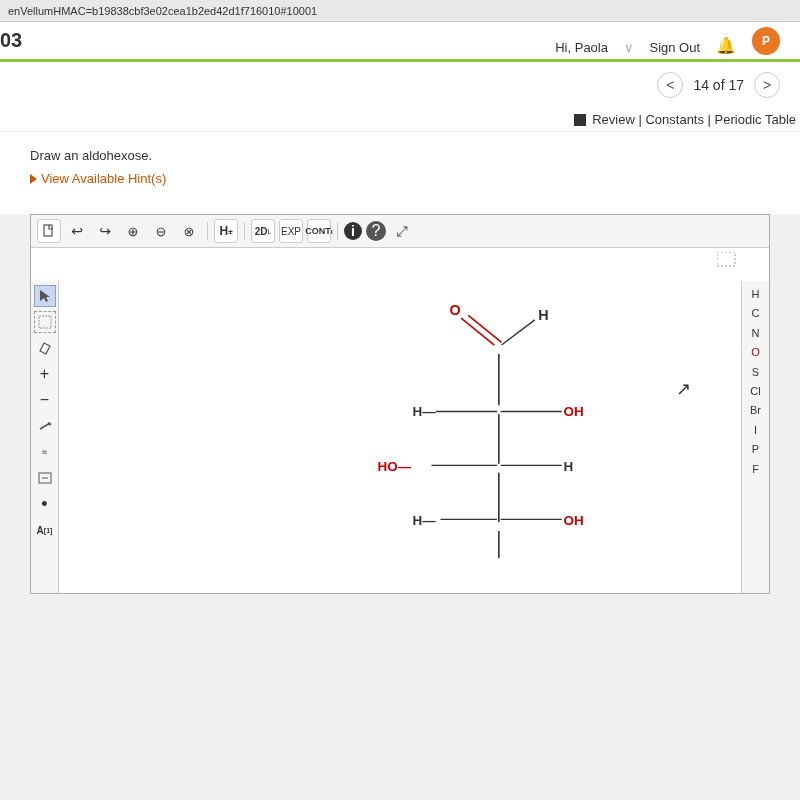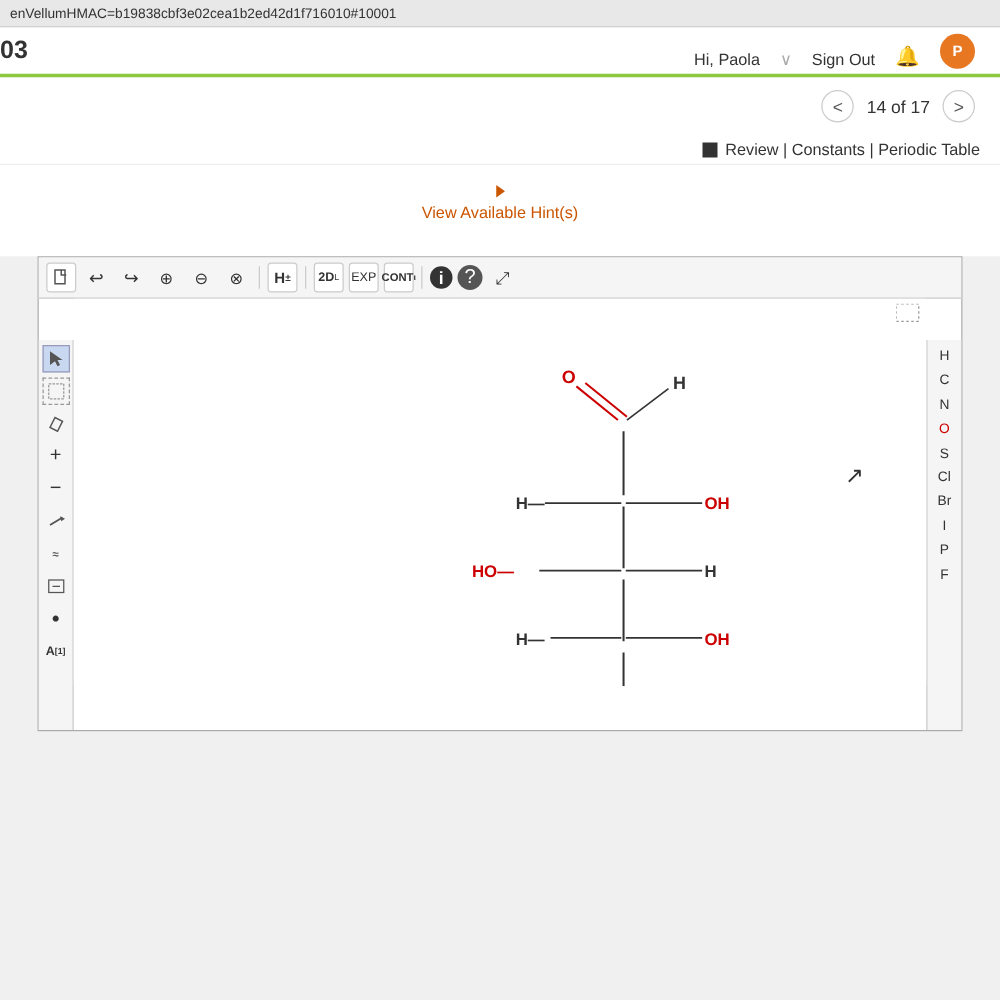--- a/index.html
+++ b/index.html
@@ -74,21 +74,21 @@
     .pagination-text {
       font-size: 14px;
       color: #333;
     }
 
     
     .review-bar {
       display: flex;
       align-items: center;
       justify-content: flex-end;
-      padding: 4px 16px;
+      padding: 4px 4px;
       background: #fff;
       font-size: 13px;
       color: #333;
       border-bottom: 1px solid #eee;
     }
     .review-icon {
       display: inline-block;
       width: 12px;
       height: 12px;
       background: #333;
@@ -113,21 +113,20 @@
       line-height: 1.4;
     }
     .hint-link {
       font-size: 13px;
       color: #cc5500;
       cursor: pointer;
       display: flex;
       align-items: center;
       gap: 4px;
       margin-bottom: 12px;
-      flex-direction: column;
     }
     .hint-arrow {
       display: inline-block;
       width: 0;
       height: 0;
       border-top: 5px solid transparent;
       border-bottom: 5px solid transparent;
       border-left: 7px solid #cc5500;
     }
 
@@ -288,20 +287,21 @@
   <span class="pagination-text">14 of 17</span>
   <div class="pagination-btn">&gt;</div>
 </div>
 
 <div class="review-bar">
   <span class="review-icon"></span>
   <span style="cursor:pointer">Review | Constants | Periodic Table</span>
 </div>
 
 <div class="question-area">
+  <div class="question-title">Draw an aldohexose.</div>
   <div class="hint-link">
     <span class="hint-arrow"></span>
     <span>View Available Hint(s)</span>
   </div>
 </div>
 
 <div class="canvas-wrapper">
 
   <div class="toolbar">
 

